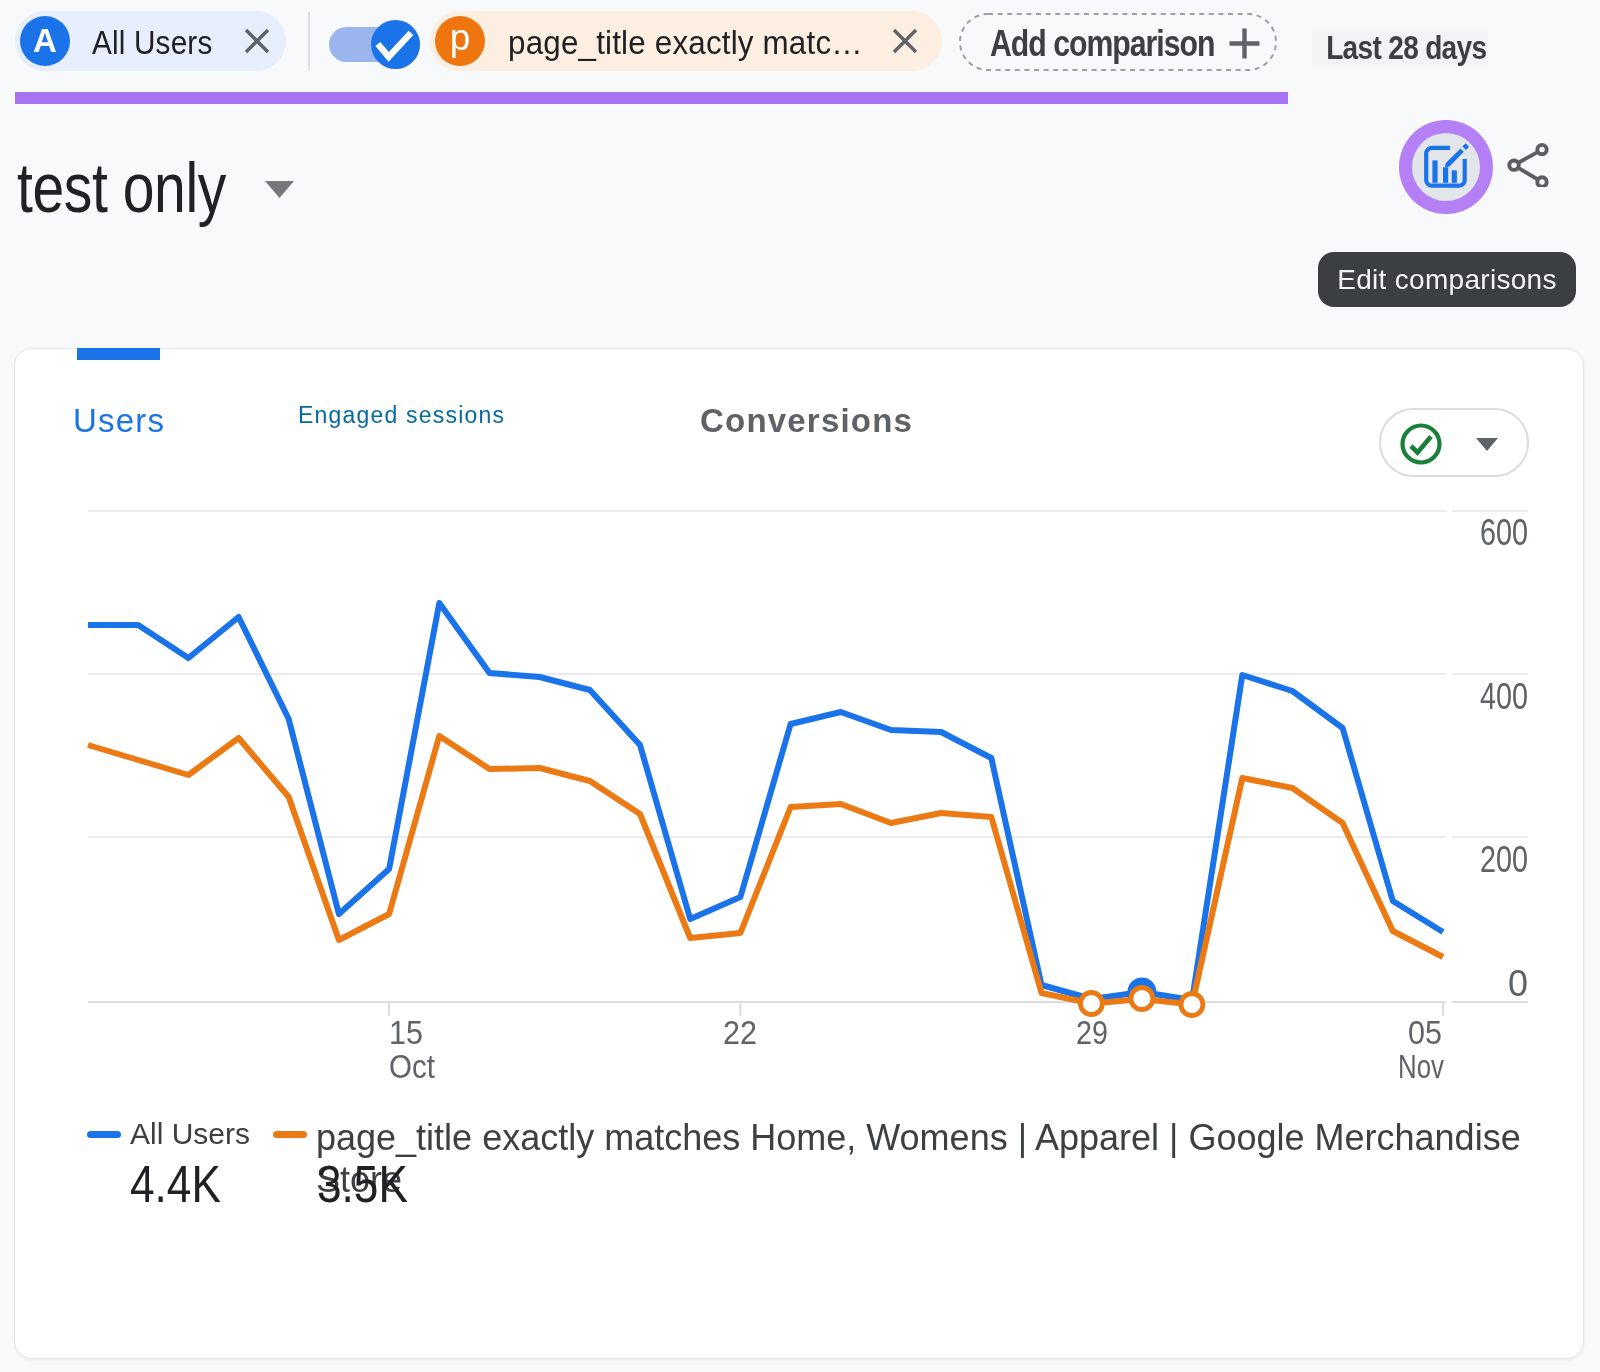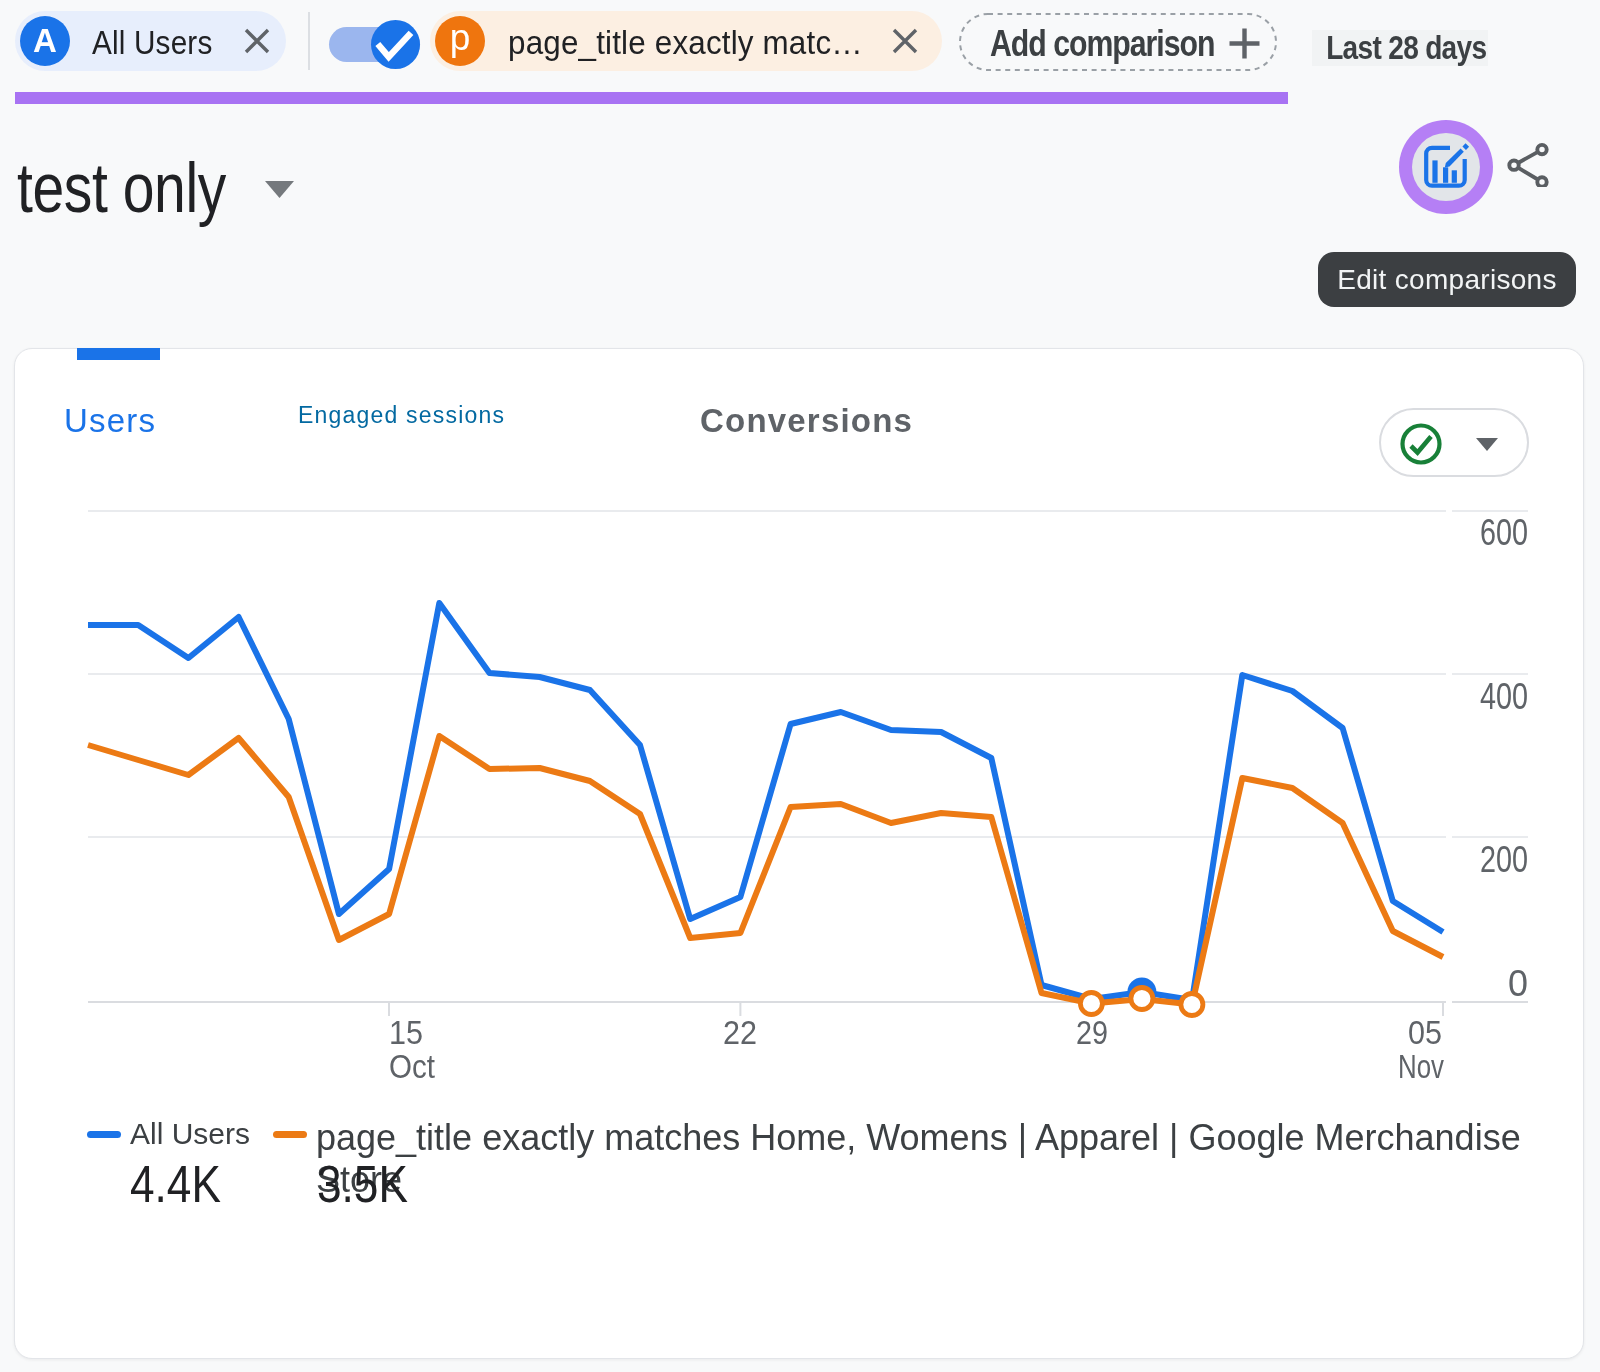--- a/index.html
+++ b/index.html
@@ -77,21 +77,21 @@
     </g>
   </svg>
 
   <div class="abs" style="left:1318px; top:224px; width:258px; height:55px; background:rgba(52,55,58,0.96); border-radius:16px; display:flex; align-items:center; justify-content:center;margin-top:28px;">
     <span style="font-size:28px; color:#f2f4f5; letter-spacing:0.3px;">Edit comparisons</span>
   </div>
 
   <div class="abs" style="left:14px; top:348px; width:1570px; height:1011px; background:#fff; border:1px solid #e3e5e9; border-radius:18px; box-shadow:0 1px 3px rgba(60,64,67,0.08);"></div>
   <div class="abs" style="left:77px; top:348px; width:83px; height:12px; background:#1a73e8;"></div>
 
-  <div class="abs" style="left:64px; top:402px; font-size:33px; letter-spacing:1.2px; color:#1a73e8;">Users</div>
+  <div class="abs" style="left:73px; top:402px; font-size:33px; letter-spacing:1.2px; color:#1a73e8;">Users</div>
   <div class="abs" style="left:298px; top:402px; font-size:23px; letter-spacing:1.2px; color:#0369a1;">Engaged sessions</div>
   <div class="abs" style="left:700px; top:402px; font-size:33px; letter-spacing:1.2px; color:#5f6368;font-weight:bold;">Conversions</div>
 
   <div class="abs" style="left:1379px; top:408px; width:150px; height:69px; border:2px solid #dadce0; border-radius:35px; background:#fff;"></div>
   <svg class="abs" style="left:1400px; top:423px;" width="42" height="42" viewBox="0 0 42 42">
     <circle cx="21" cy="21" r="18.5" fill="none" stroke="#188038" stroke-width="4.2"></circle>
     <path d="M11 23 L17.5 29.5 L31 13.5" fill="none" stroke="#188038" stroke-width="4.6" stroke-linecap="butt"></path>
   </svg>
   <svg class="abs" style="left:1476px; top:438px;" width="22" height="13" viewBox="0 0 22 13">
       <path d="M0 0 H22 L11 13 Z" fill="#5f6368"></path>

